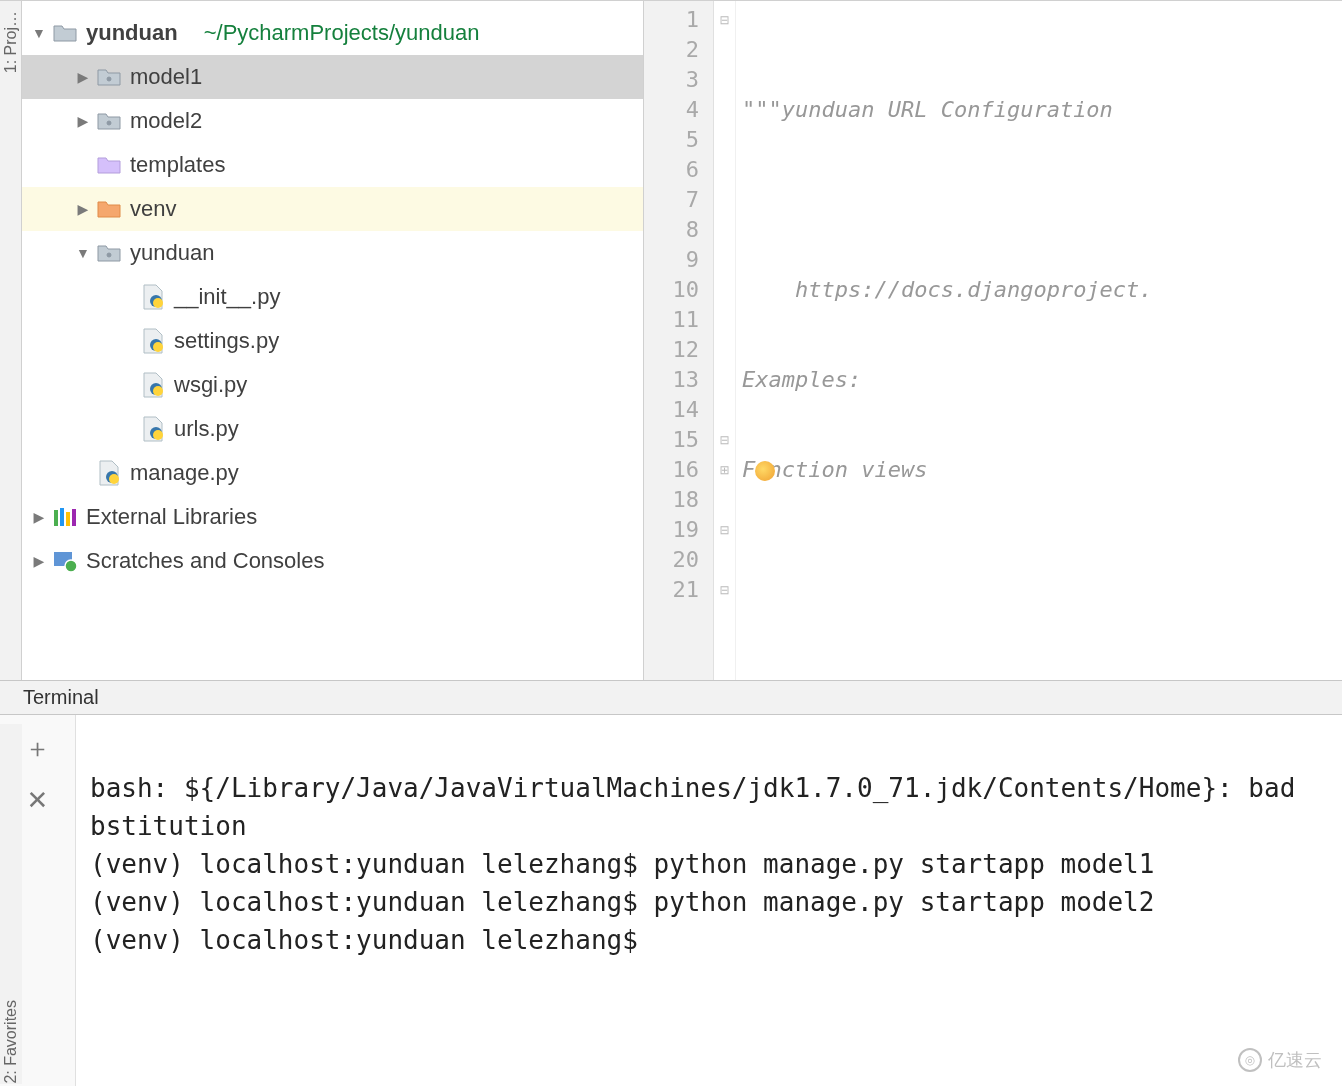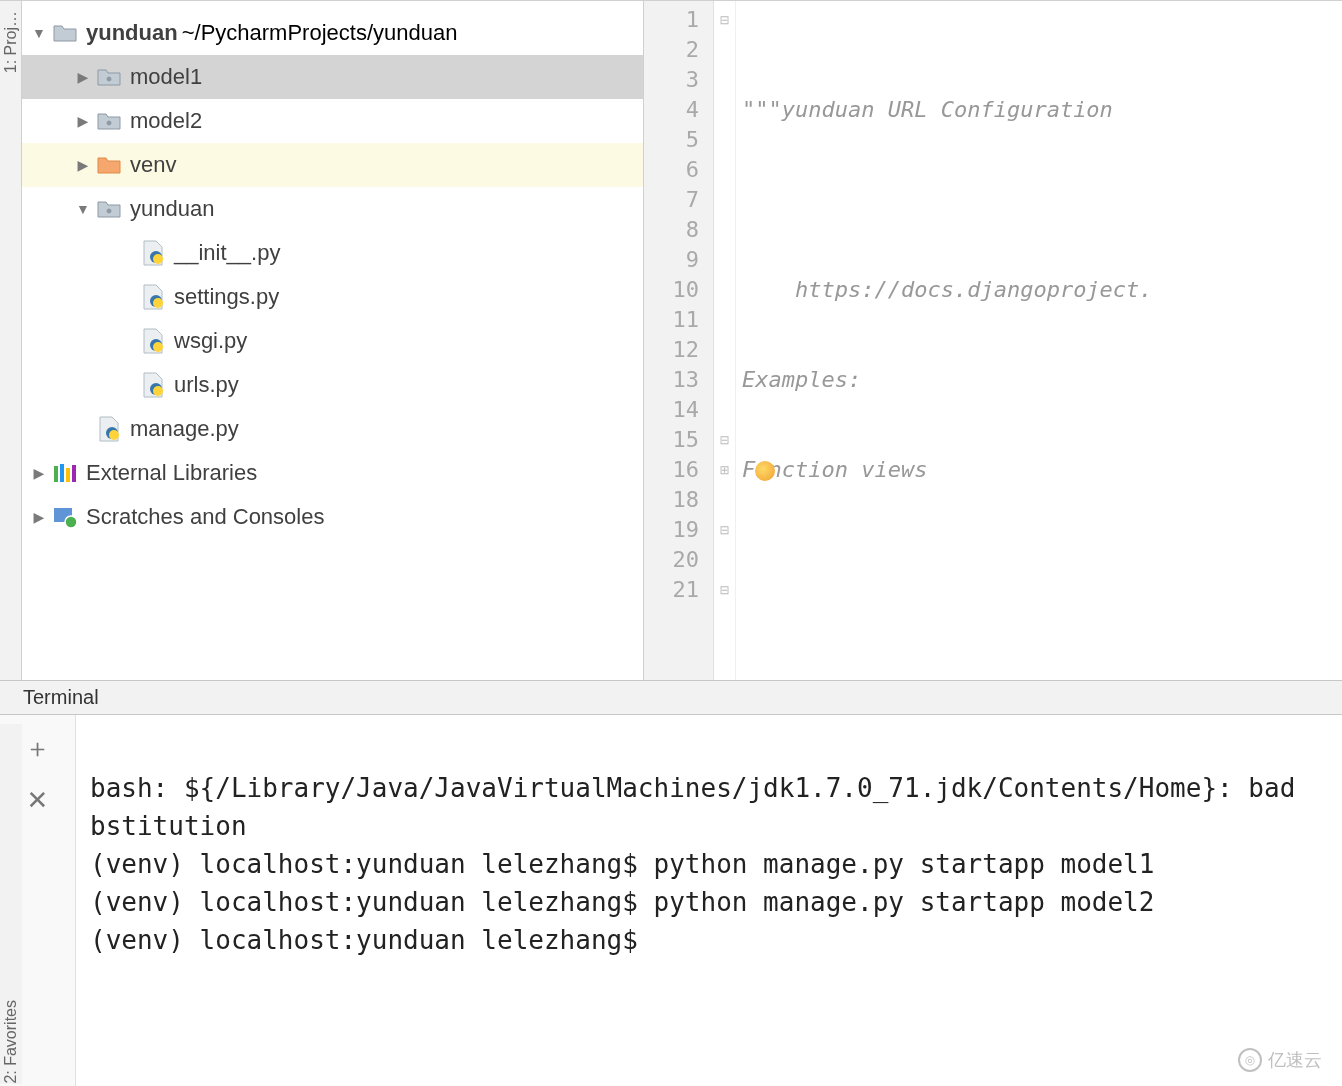--- a/index.html
+++ b/index.html
@@ -76,22 +76,22 @@
 .pkg-dot { fill: #8e99a4; }
 .py-icon {
   position: relative;
 }
 .py-file { fill: #eceff1; stroke: #b0bec5; }
 .tree-label {
   color: #404040;
 }
 .tree-label.bold { font-weight: 600; }
 .tree-path {
-  color: #000000;
-  margin-left: 4px;
+  color: #15803d;
+  margin-left: 26px;
 }
 .lib-icon svg rect:nth-child(1) { fill: #4caf50; }
 .lib-icon svg rect:nth-child(2) { fill: #2196f3; }
 .lib-icon svg rect:nth-child(3) { fill: #ffc107; }
 .lib-icon svg rect:nth-child(4) { fill: #9c27b0; }
 .scratch-icon svg { fill: #5f95d6; }
 .scratch-badge { fill: #4caf50; stroke: #fff; }
 
 .editor {
   flex: 1;
@@ -270,20 +270,31 @@
       <span class="arrow">▶</span>
       <span class="icon pkg-folder">
         <svg width="24" height="20" viewBox="0 0 24 20">
             <path d="M1 3 h8 l2 3 h12 v12 h-22 z"></path>
             <circle class="pkg-dot" cx="12" cy="12" r="2"></circle>
           </svg>
       </span>
       <span class="tree-label">model2</span>
     </div>
 
+    <div class="tree-row">
+      <span class="spacer"></span>
+        <span class="spacer"></span>
+      <span class="arrow"></span>
+      <span class="icon templates-folder">
+        <svg width="24" height="20" viewBox="0 0 24 20">
+            <path d="M1 3 h8 l2 3 h12 v12 h-22 z"></path>
+          </svg>
+      </span>
+      <span class="tree-label">templates</span>
+    </div>
 
     <div class="tree-row venv-hl">
       <span class="spacer"></span>
         <span class="spacer"></span>
       <span class="arrow">▶</span>
       <span class="icon venv-folder">
         <svg width="24" height="20" viewBox="0 0 24 20">
             <path d="M1 3 h8 l2 3 h12 v12 h-22 z"></path>
           </svg>
       </span>

